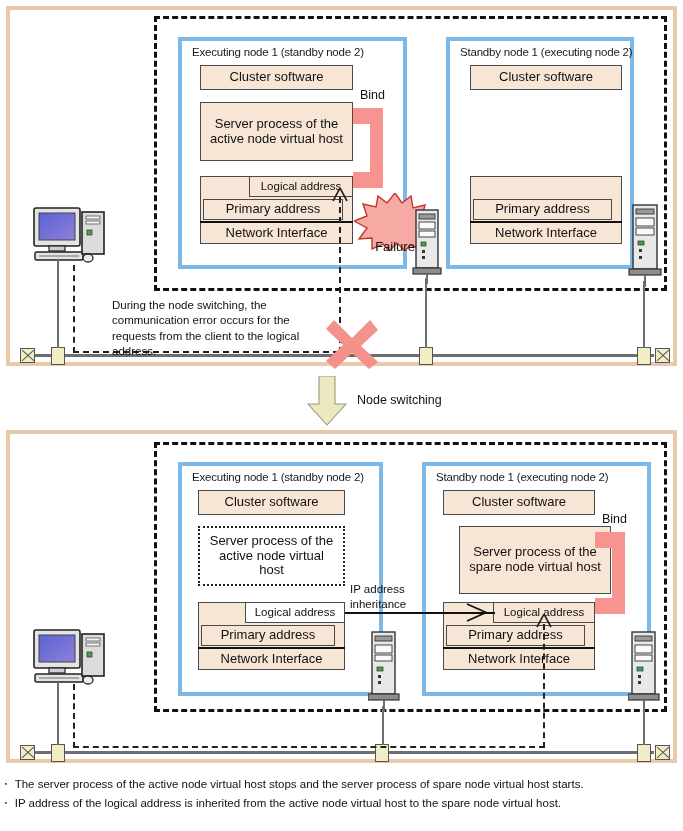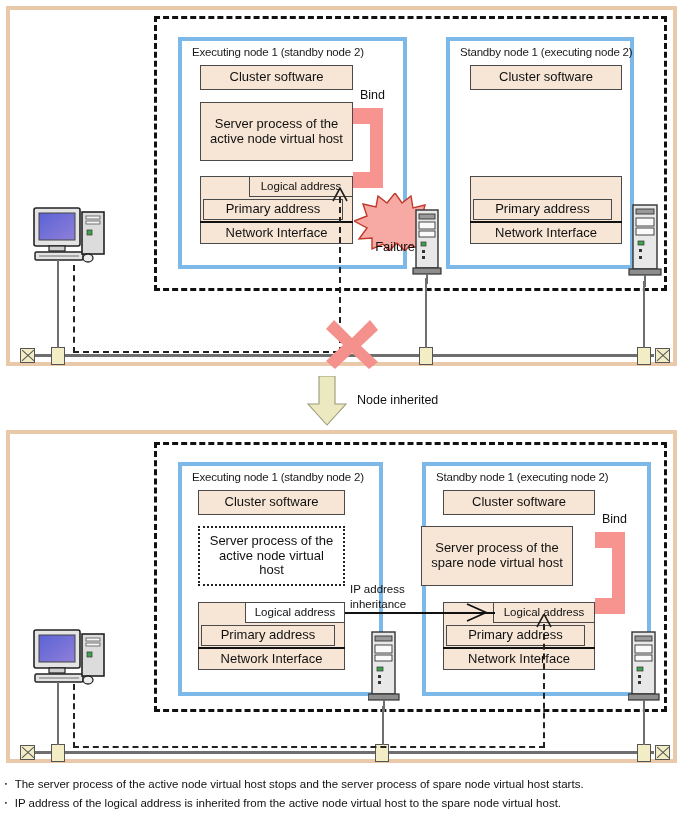--- a/index.html
+++ b/index.html
@@ -238,28 +238,29 @@
     <svg style="position:absolute;left:322px;top:178px;" width="16" height="14">
       <path d="M8,0 L15,13 M8,0 L1,13" stroke="#222" stroke-width="1.6" fill="none"></path>
     </svg>
 
     <div class="bigx" style="left:314px;top:308px;">
       <svg width="56" height="52" viewBox="0 0 56 52">
         <path d="M10,2 L28,20 L46,2 L54,12 L37,28 L54,44 L45,51 L28,35 L11,51 L2,43 L19,27 L2,11 Z" fill="#f4918c"></path>
       </svg>
     </div>
 
+    <div class="note" style="left:102px;top:288px;width:210px;">During the node switching, the communication error occurs for the requests from the client to the logical address.</div>
   </div>
 
   <div class="switch-arrow" style="left:307px;top:376px;">
     <svg width="40" height="50" viewBox="0 0 40 50">
       <polygon points="12,0 28,0 28,28 39,28 20,49 1,28 12,28" fill="#ece8c0" stroke="#9a9a78" stroke-width="1.1"></polygon>
     </svg>
   </div>
-  <div class="switch-label" style="left:357px;top:393px;">Node inherited</div>
+  <div class="switch-label" style="left:357px;top:393px;">Node switching</div>
 
   <div class="panel" id="panel-bottom">
 
     <div class="cluster-boundary" style="left:144px;top:8px;width:513px;height:270px;"></div>
 
     <div class="node-frame" style="left:168px;top:28px;width:205px;height:234px;">
       <div class="node-title">Executing node 1 (standby node 2)</div>
     </div>
 
     <div class="bx" style="left:188px;top:56px;width:147px;height:25px;">Cluster software</div>
@@ -271,21 +272,21 @@
     <div class="bx" style="left:191px;top:191px;width:134px;height:21px;">Primary address</div>
     <div class="bx nofill" style="left:188px;top:214px;width:147px;height:22px;border:none;background:transparent;">Network Interface</div>
     <div class="solid-h" style="left:188px;top:213px;width:147px;"></div>
 
     <div class="node-frame" style="left:412px;top:28px;width:229px;height:234px;">
       <div class="node-title">Standby node 1 (executing node 2)</div>
     </div>
 
     <div class="bx" style="left:433px;top:56px;width:152px;height:25px;">Cluster software</div>
 
-    <div class="bx" style="left:411px;top:92px;width:152px;height:60px;padding:0 6px;">Server process of the spare node virtual host</div>
+    <div class="bx" style="left:449px;top:92px;width:152px;height:68px;padding:0 6px;">Server process of the spare node virtual host</div>
 
     <div class="stack-host" style="left:433px;top:168px;width:152px;height:68px;"></div>
     <div class="bx small" style="left:483px;top:168px;width:102px;height:21px;">Logical address</div>
     <div class="bx" style="left:436px;top:191px;width:139px;height:21px;">Primary address</div>
     <div class="bx nofill" style="left:433px;top:214px;width:152px;height:22px;border:none;background:transparent;">Network Interface</div>
     <div class="solid-h" style="left:433px;top:213px;width:152px;"></div>
 
     <div class="bind-bracket" style="left:585px;top:98px;width:30px;height:82px;">
       <div class="seg" style="left:17px;top:0;width:13px;height:82px;"></div>
       <div class="seg" style="left:0;top:0;width:20px;height:16px;"></div>

